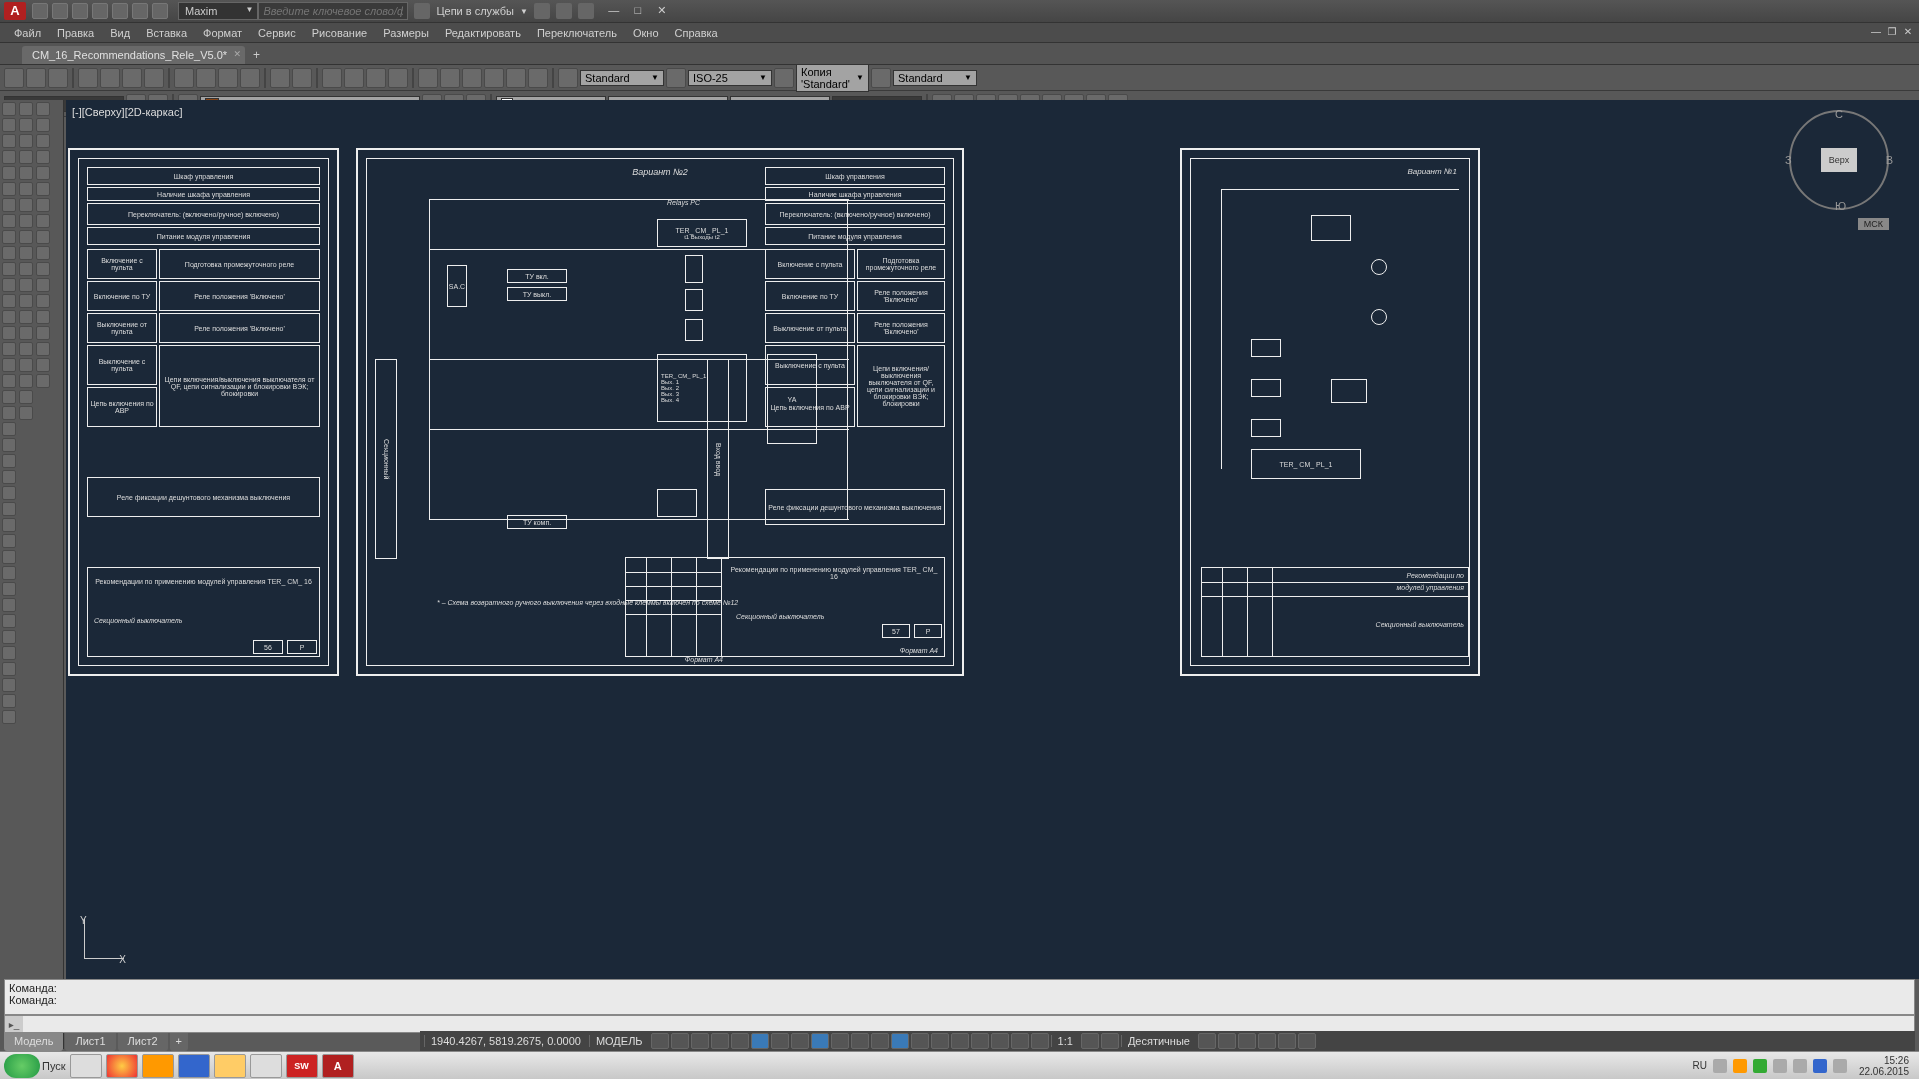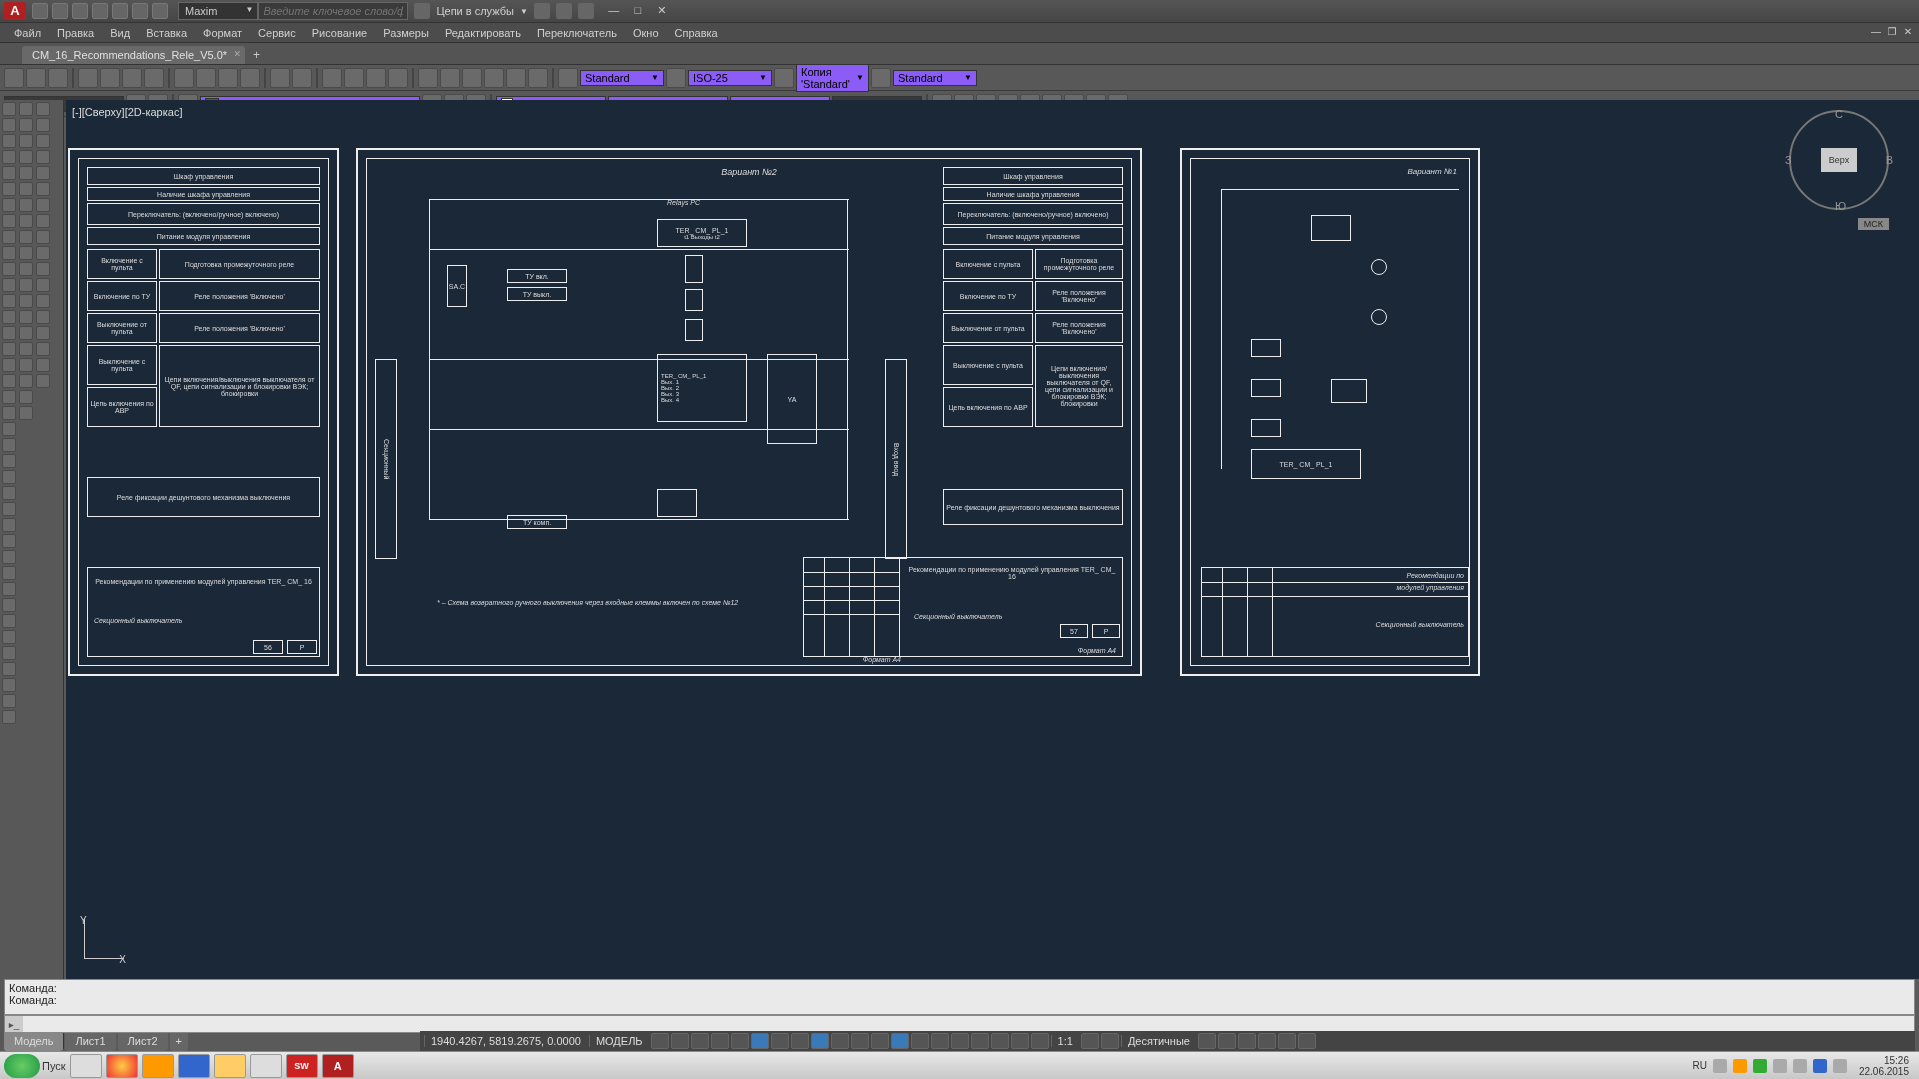--- a/index.html
+++ b/index.html
@@ -28,38 +28,38 @@
 
 .filetabs{ height:22px; background:#545454; display:flex; align-items:flex-end; padding-left:22px; border-bottom:1px solid #333;}
 .filetab{ background:#696969; color:#e0e0e0; padding:3px 18px 3px 10px; margin-right:2px; font-size:11px; border-radius:3px 3px 0 0; position:relative;}
 .filetab .x{position:absolute; right:4px; top:3px; font-size:9px; color:#aaa;}
 .filetab-add{ color:#ccc; padding:2px 6px; font-size:12px;}
 
 
 .toolbar-row{ height:26px; background:#585858; display:flex; align-items:center; padding:0 4px; border-bottom:1px solid #3a3a3a; gap:2px;}
 .tb-btn{ width:20px; height:20px; background:#6a6a6a; border:1px solid #4a4a4a; border-radius:2px; flex-shrink:0;}
 .tb-sep{ width:2px; height:20px; background:#444; margin:0 2px; flex-shrink:0;}
-.tb-combo{ background:#8b5cf6; color:#000; border:1px solid #333; font-size:11px; padding:1px 4px; position:relative; display:flex; align-items:center; flex-shrink:0;}
+.tb-combo{ background:#a3a3a3; color:#000; border:1px solid #333; font-size:11px; padding:1px 4px; position:relative; display:flex; align-items:center; flex-shrink:0;}
 .tb-combo::after{content:"▼"; margin-left:auto; font-size:8px; color:#000; padding-left:4px;}
 .tb-combo.dark{ background:#393939; color:#ccc;}
 .tb-combo.dark::after{color:#aaa;}
 .layer-swatch{width:14px;height:12px;background:#8B4513;border:1px solid #333;margin-right:4px;display:inline-block;}
 .line-preview{width:60px;height:1px;background:#ddd;margin-right:4px;}
 
 
 .side-left{ position:absolute; top:100px; left:0; width:64px; bottom:30px; background:#585858; display:flex; flex-wrap:wrap; align-content:flex-start; padding:2px; gap:2px; border-right:1px solid #333;}
 .side-left .tb-btn{width:14px;height:14px;}
 .side-col{width:15px;display:flex;flex-direction:column;gap:2px;}
 
 
 .canvas{ position:absolute; top:100px; left:66px; right:0; bottom:100px; background:#1b2838; overflow:hidden;}
 .canvas-label{position:absolute;top:6px;left:6px;color:#ddd;font-size:11px;}
 .drawing-sheet{position:absolute;border:2px solid #eee;background:#1b2838;}
 .sheet1{top:48px;left:2px;width:271px;height:528px;}
-.sheet2{top:48px;left:290px;width:786px;height:528px;padding-left:45px;}
+.sheet2{top:48px;left:290px;width:608px;height:528px;padding-left:45px;}
 .sheet3{top:48px;left:1114px;width:300px;height:528px;}
 .inner-frame{position:absolute;inset:8px;border:1px solid #eee;}
 .block{position:absolute;border:1px solid #eee;font-size:7px;color:#ddd;text-align:center;display:flex;align-items:center;justify-content:center;padding:2px;}
 .wire{position:absolute;background:#eee;}
 .txt{position:absolute;color:#ddd;font-size:7px;font-style:italic;}
 .titleblock{position:absolute;bottom:8px;border:1px solid #eee;}
 
 
 .viewcube{position:absolute;top:10px;right:30px;width:100px;height:100px;}
 .vc-ring{width:100px;height:100px;border:2px solid #777;border-radius:50%;position:absolute;}

